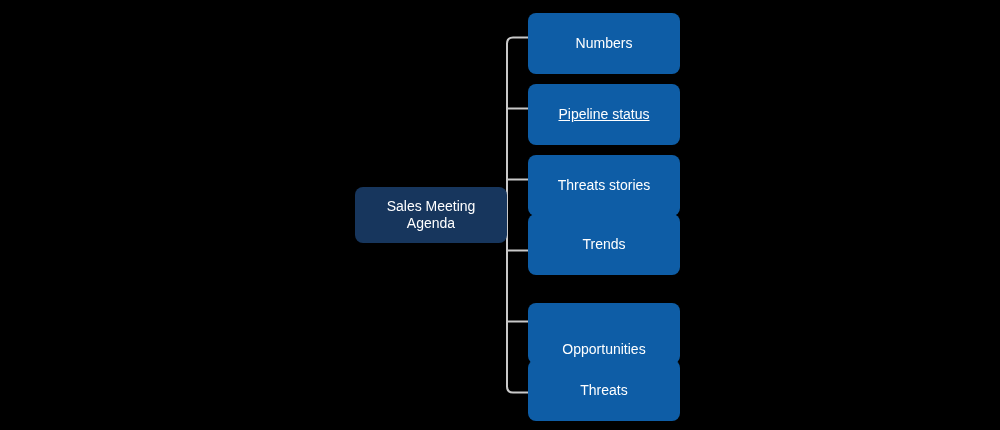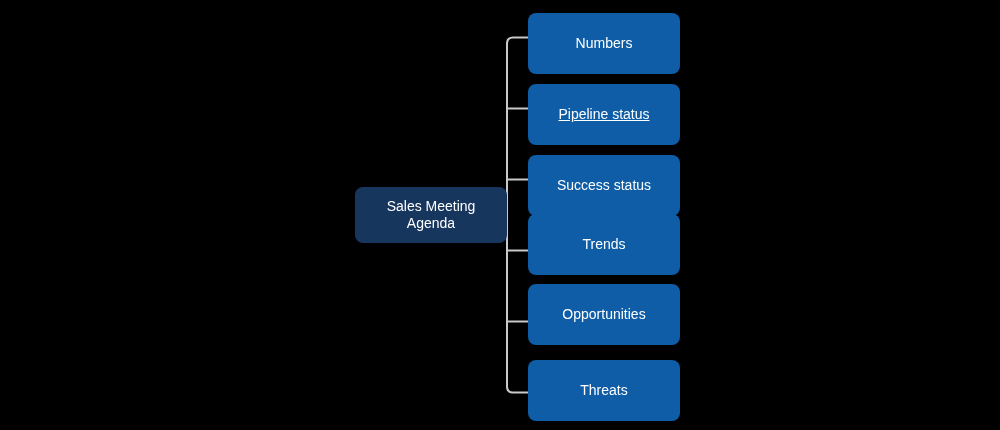--- a/index.html
+++ b/index.html
@@ -49,21 +49,21 @@
     left: 528px;
     width: 152px;
     height: 61px;
     background: #0e5da6;
     padding: 6px 10px;
   }
   .node-child.c0 { top: 13px; }
   .node-child.c1 { top: 84px; text-decoration: underline; }
   .node-child.c2 { top: 155px; }
   .node-child.c3 { top: 214px; }
-  .node-child.c4 { top: 284px; }
+  .node-child.c4 { top: 303px; align-items: flex-end; }
   .node-child.c5 { top: 360px; text-align: center; }
 </style>
 </head>
 <body>
 
 <div class="canvas">
 
   <svg class="connectors" viewBox="0 0 1000 430" xmlns="http://www.w3.org/2000/svg">
 
     <path d="M473 215 H506" fill="none" stroke="#c9c9c9" stroke-width="3"></path>
@@ -82,21 +82,21 @@
 
   <div class="node node-child c0">
     <span>Numbers</span>
   </div>
 
   <div class="node node-child c1">
     <span>Pipeline status</span>
   </div>
 
   <div class="node node-child c2">
-    <span>Success status</span>
+    <span>Threats stories</span>
   </div>
 
   <div class="node node-child c3">
     <span>Trends</span>
   </div>
 
   <div class="node node-child c4">
     <span>Opportunities</span>
   </div>
 

